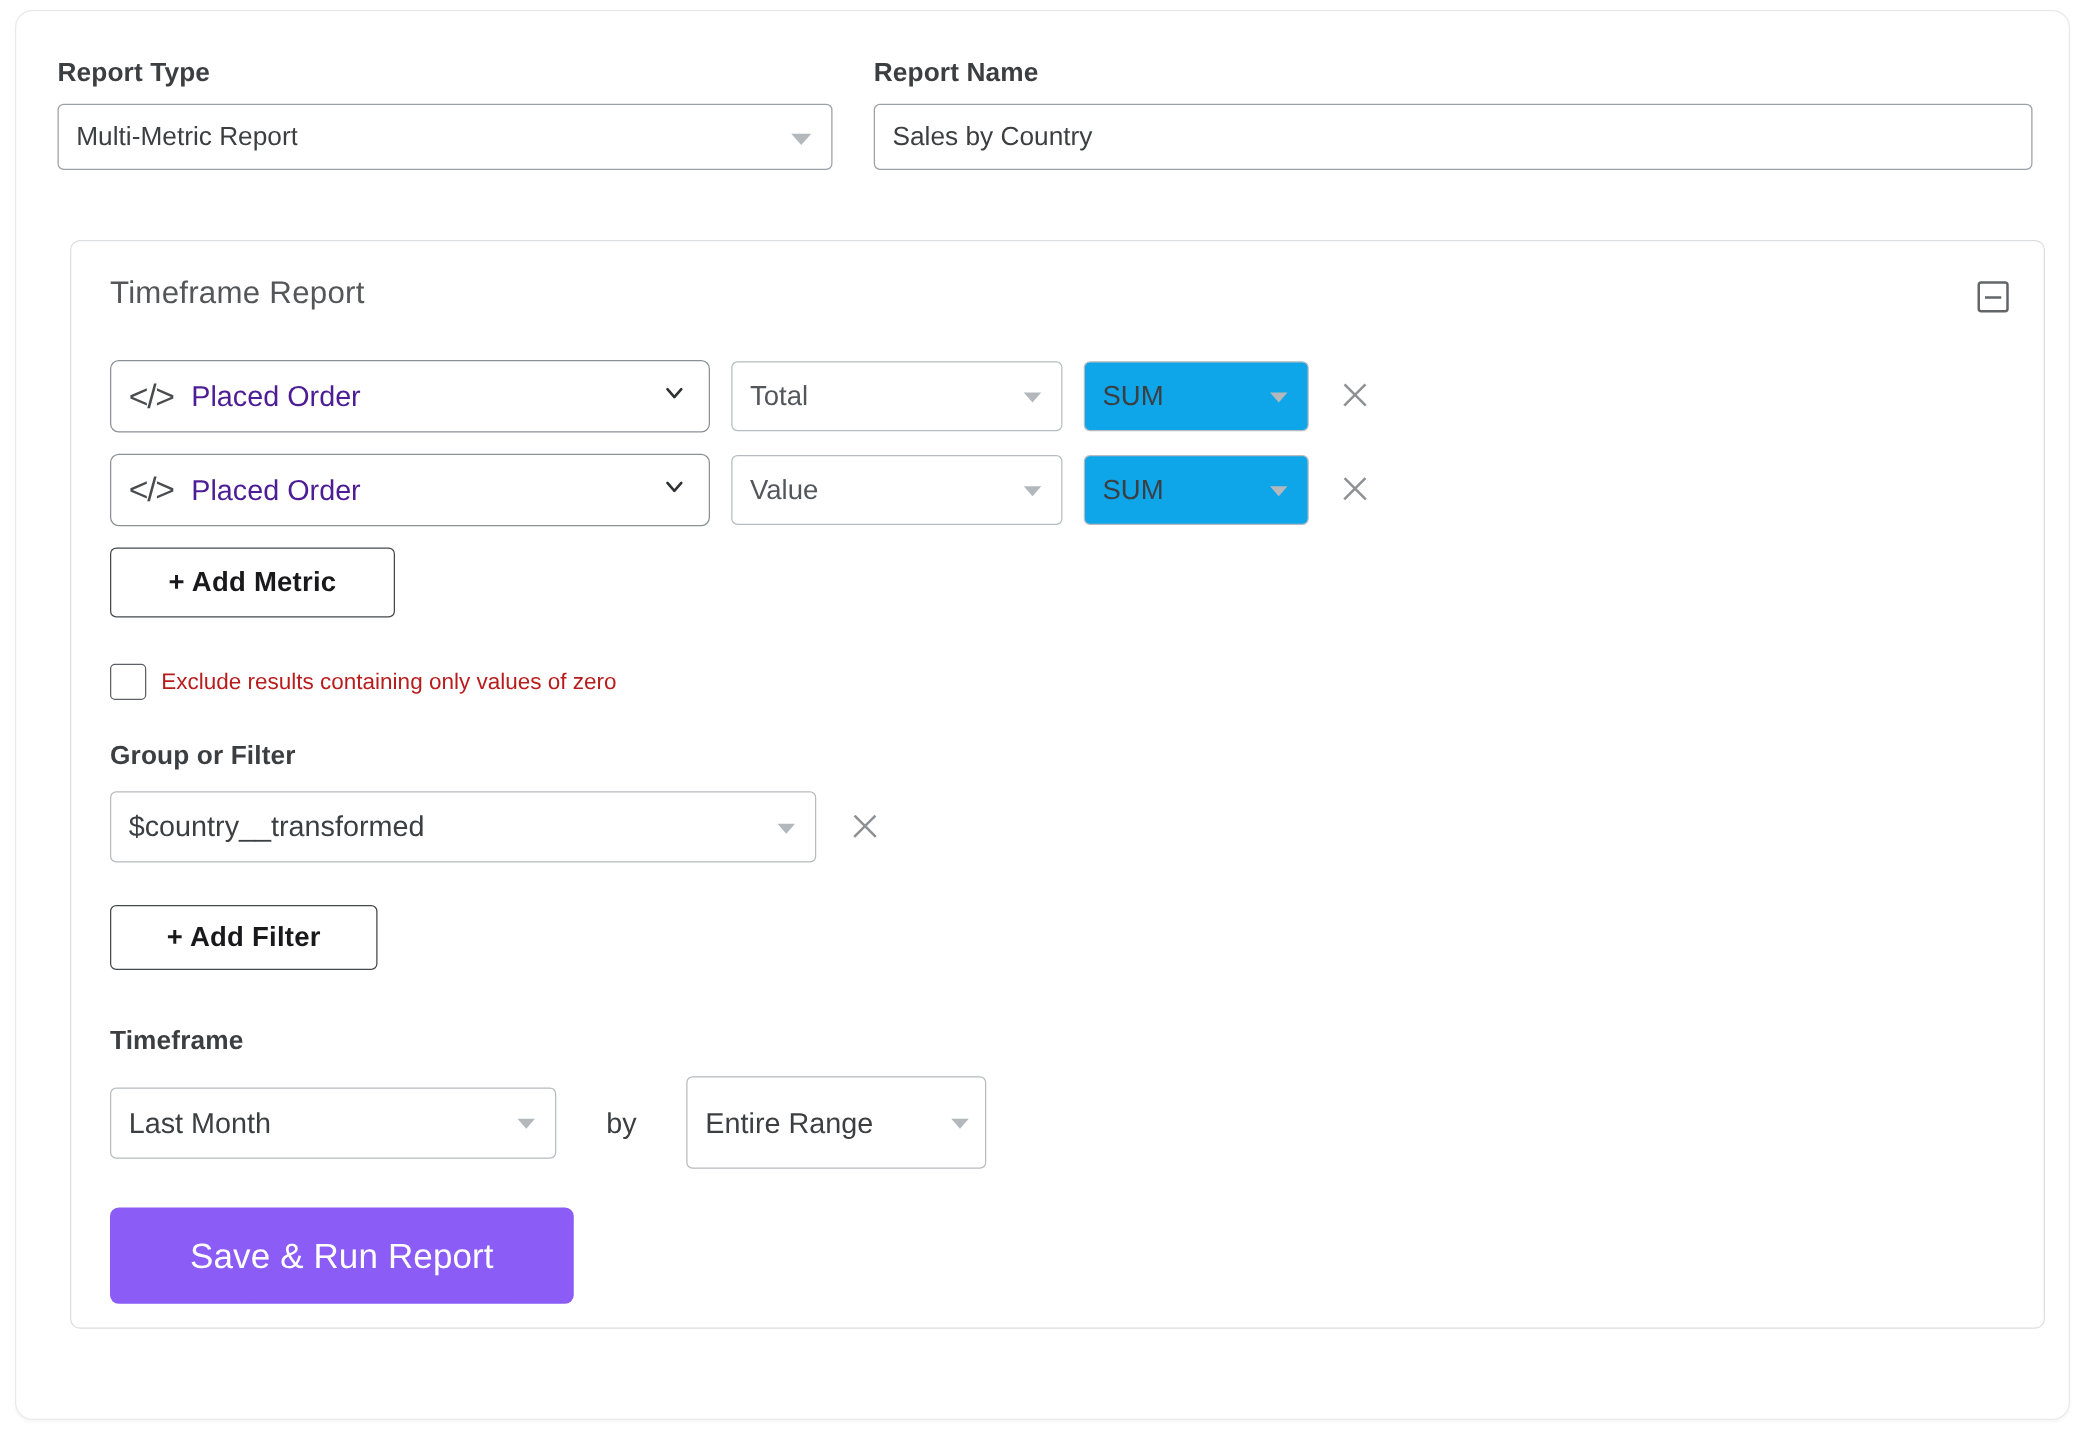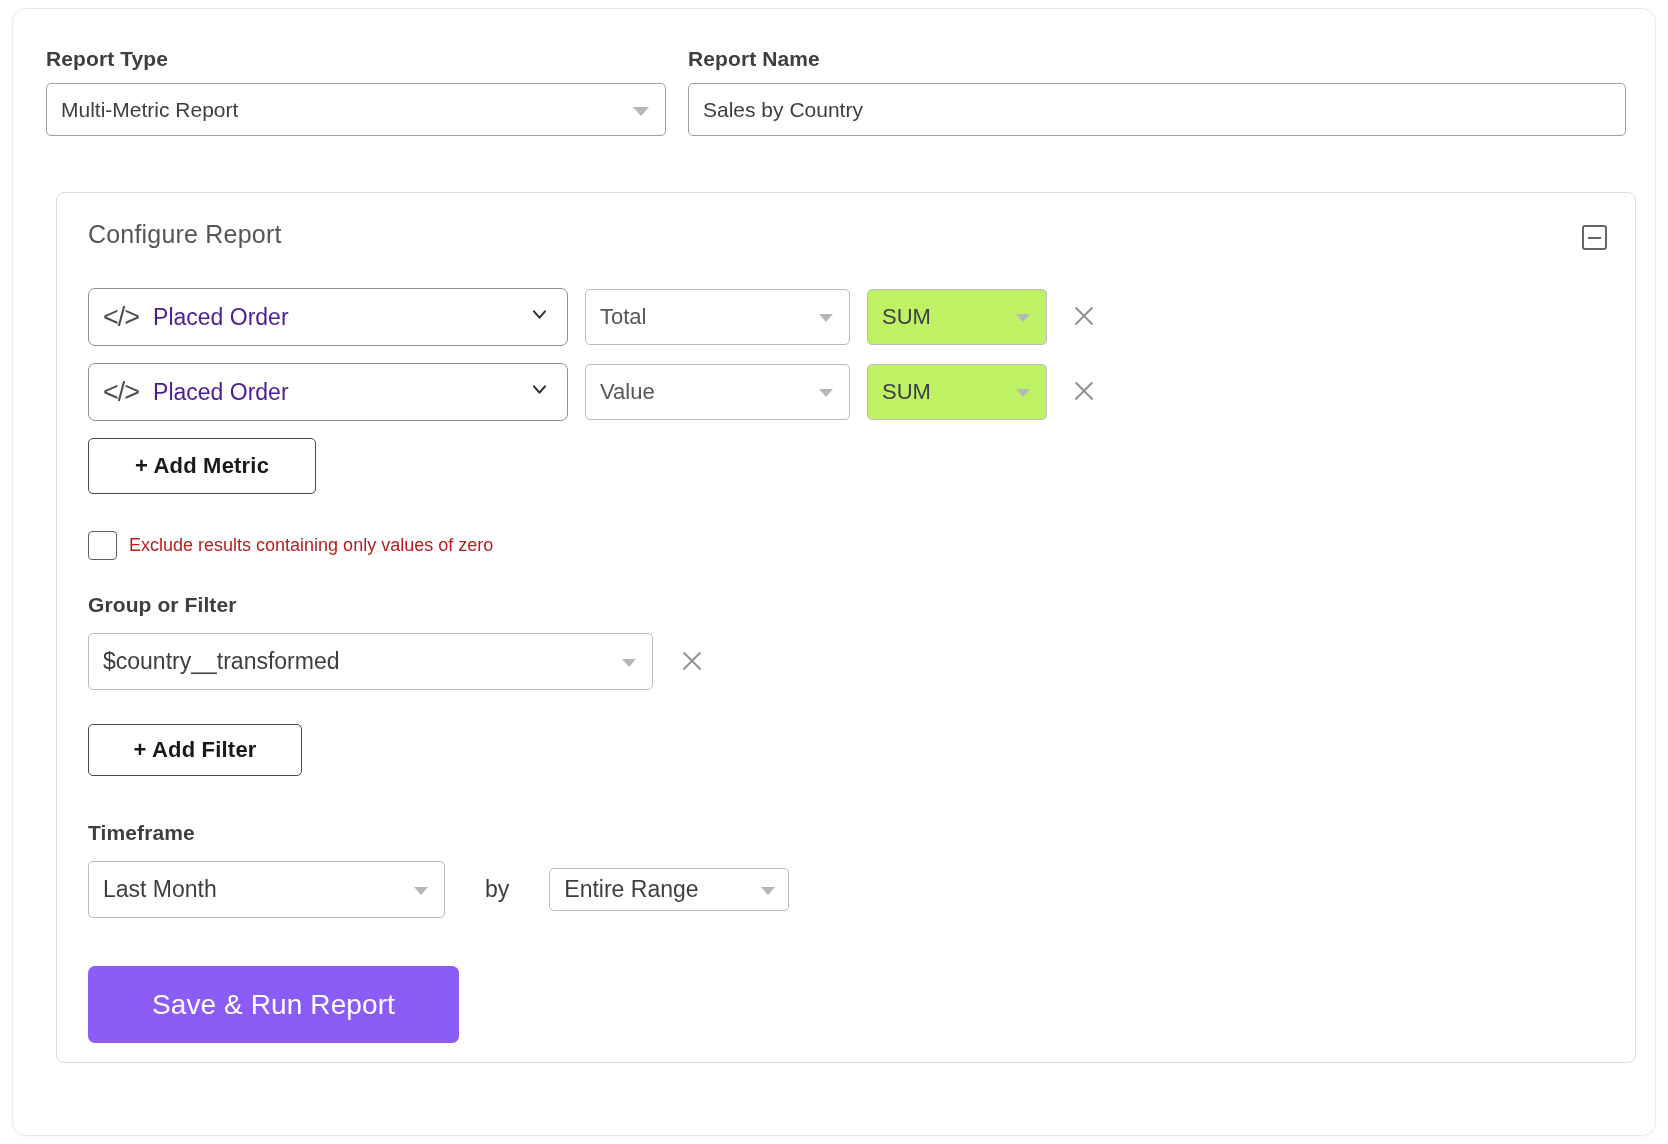--- a/index.html
+++ b/index.html
@@ -22,21 +22,21 @@
     border-radius: 14px;
     box-shadow: 0 1px 3px rgba(0,0,0,0.045);
   }
 
   
   .top-row {
     position: absolute;
     left: 33px; top: 38px;
     width: 1580px;
     display: flex;
-    gap: 22px;
+    gap: 33px;
   }
   .field-block.type { width: 620px; }
   .field-block.name { flex: 1; }
 
   .field-label {
     font-size: 21px;
     font-weight: bold;
     color: #3c3f42;
     letter-spacing: 0.1px;
     margin-bottom: 12px;
@@ -150,21 +150,21 @@
     padding: 0 14px;
     font-size: 22px;
     color: #53575b;
   }
   .sel-agg {
     position: relative;
     margin-left: 17px;
     width: 180px; height: 56px;
     border: 1px solid #b7bbbf;
     border-radius: 5px;
-    background: #bef264;
+    background: #0ea5e9;
     display: flex; align-items: center;
     padding: 0 14px;
     font-size: 22px;
     color: #3c3f42;
   }
   .sel-prop .tri-arrow, .sel-agg .tri-arrow {
     border-left-width: 7px; border-right-width: 7px; border-top-width: 8px;
     border-top-color: #b3b8bd;
   }
 
@@ -269,21 +269,21 @@
     font-size: 23px;
     color: #3c3f42;
   }
   .by-text {
     margin: 0 16px;
     font-size: 23px;
     color: #3c3f42;
   }
   .sel-range {
     position: relative;
-    width: 240px; height: 43px;
+    width: 240px; height: 74px;
     border: 1px solid #b7bbbf;
     border-radius: 5px;
     background: #fff;
     display: flex; align-items: center;
     padding: 0 14px;
     font-size: 23px;
     color: #3c3f42;
   }
   .sel-range .tri-arrow { right: 13px; }
   .sel-time .tri-arrow, .sel-range .tri-arrow {
@@ -322,21 +322,21 @@
       <span class="field-label">Report Name</span>
       <div class="control" title="Report Name">
         <span class="val">Sales by Country</span>
       </div>
     </div>
 
   </div>
 
   <div class="panel">
 
-    <div class="panel-title">Configure Report</div>
+    <div class="panel-title">Timeframe Report</div>
 
     <div class="collapse-icon">
       <i></i>
     </div>
 
     <div class="metric-row r1">
       <div class="sel-event">
         <span class="code-icon">&lt;/&gt;</span>
         <span class="val">Placed Order</span>
         <span class="chev">

